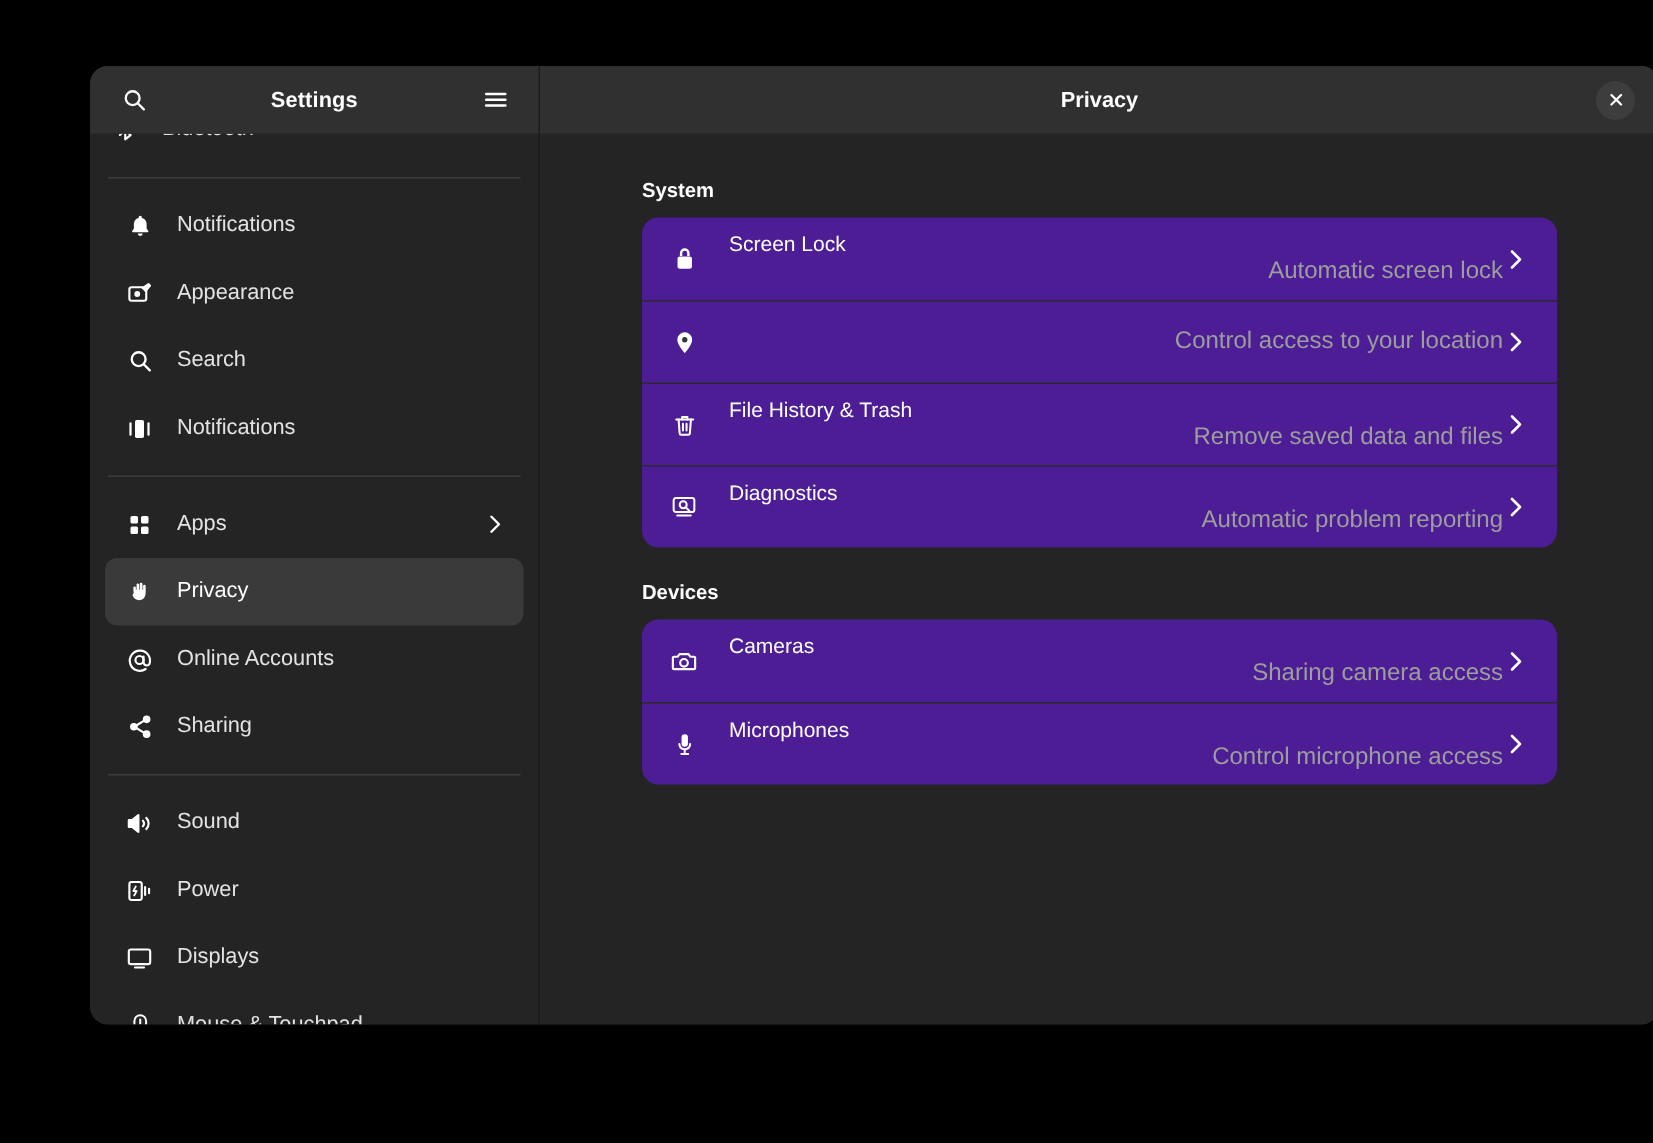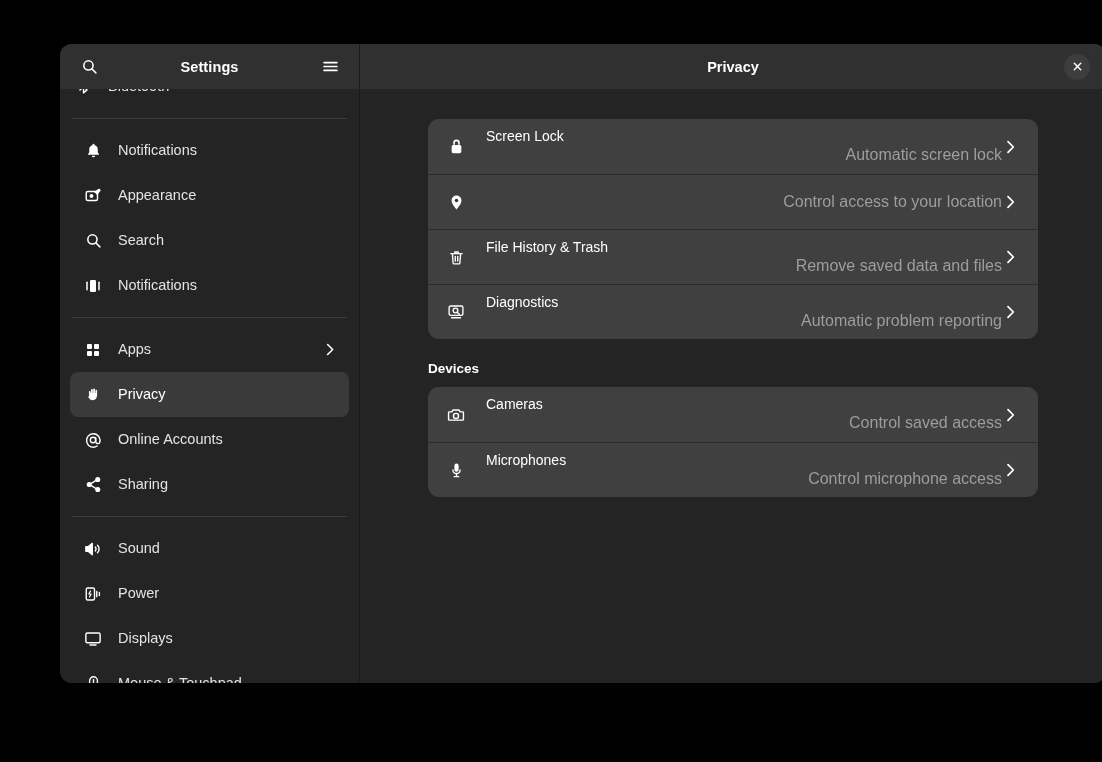--- a/index.html
+++ b/index.html
@@ -114,21 +114,21 @@
     flex:1;
     padding:30px 68px 0 68px;
     overflow:hidden;
   }
   .section-title {
     color:#ffffff; font-size:13.5px; font-weight:bold;
     margin-bottom:11px;
   }
   .section-title.spaced { margin-top:22px; }
   .card {
-    background:#404040;
+    background:#4c1d95;
     border-radius:11px;
     overflow:hidden;
   }
   .card-row {
     display:flex; align-items:center;
     height:55px;
     padding:0 20px 0 17px;
     cursor:pointer;
     position:relative;
   }
@@ -336,20 +336,21 @@
           <svg width="11" height="11" viewBox="0 0 24 24" stroke="#ffffff" stroke-width="3.2" stroke-linecap="round">
             <line x1="5" y1="5" x2="19" y2="19"></line>
               <line x1="19" y1="5" x2="5" y2="19"></line>
           </svg>
         </span>
       </div>
     </div>
 
     <div class="content-body">
 
+      <div class="section-title">System</div>
       <div class="card">
 
         <div class="card-row">
           <span class="row-icon">
             <svg width="17" height="17" viewBox="0 0 24 24" fill="#ffffff">
               <path d="M12 2.2a4.6 4.6 0 00-4.6 4.6V9.5h2.3V6.8a2.3 2.3 0 014.6 0V9.5h2.3V6.8A4.6 4.6 0 0012 2.2z"></path>
               <rect x="5.2" y="9.8" width="13.6" height="11.6" rx="2.2"></rect>
             </svg>
           </span>
           <span class="row-text">
@@ -428,21 +429,21 @@
 
         <div class="card-row">
           <span class="row-icon">
             <svg width="18" height="18" viewBox="0 0 24 24" fill="none" stroke="#ffffff" stroke-width="1.9" stroke-linejoin="round">
               <path d="M3 7.8h3.4l1.6-2.4h8l1.6 2.4H21a.9.9 0 01.9.9v9.2a.9.9 0 01-.9.9H3a.9.9 0 01-.9-.9V8.7A.9.9 0 013 7.8z"></path>
               <circle cx="12" cy="13.2" r="3.4"></circle>
             </svg>
           </span>
           <span class="row-text">
             <span class="row-title">Cameras</span>
-            <span class="row-sub">Control saved access</span>
+            <span class="row-sub">Sharing camera access</span>
           </span>
           <span class="row-chevron">
             <svg width="16" height="16" viewBox="0 0 24 24" fill="none" stroke="#ffffff" stroke-width="2.6" stroke-linecap="round" stroke-linejoin="round">
                 <polyline points="9,4 17,12 9,20"></polyline>
               </svg>
           </span>
         </div>
 
         <div class="card-row">
           <span class="row-icon">

